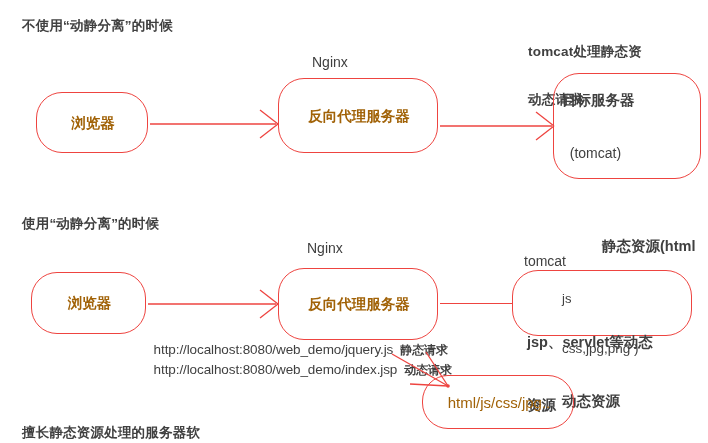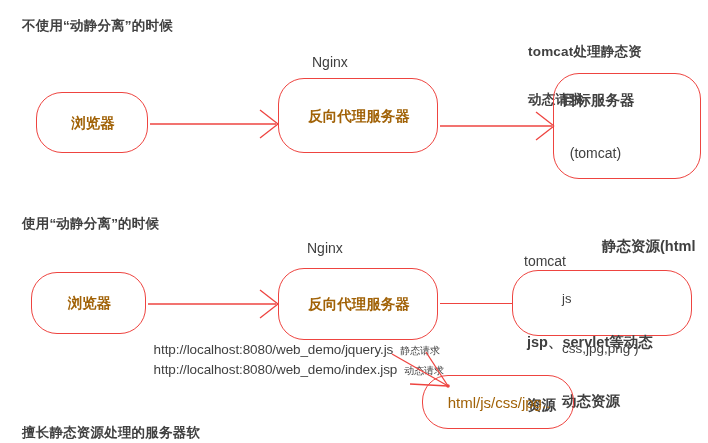--- a/index.html
+++ b/index.html
@@ -42,22 +42,22 @@
   .boxlabel {
     font-size: 14.5px;
     font-weight: bold;
   }
   .urltext {
     font-size: 13.5px;
     font-weight: normal;
     letter-spacing: -.1px;
   }
   .req {
-    font-size: 10px;
-    font-weight: normal;
+    font-size: 12px;
+    font-weight: bold;
   }
 
   
   .rbox {
     border: 1.3px solid #ee4440;
     border-radius: 26px;
     box-sizing: border-box;
     background: transparent;
   }
   .boxtext {

